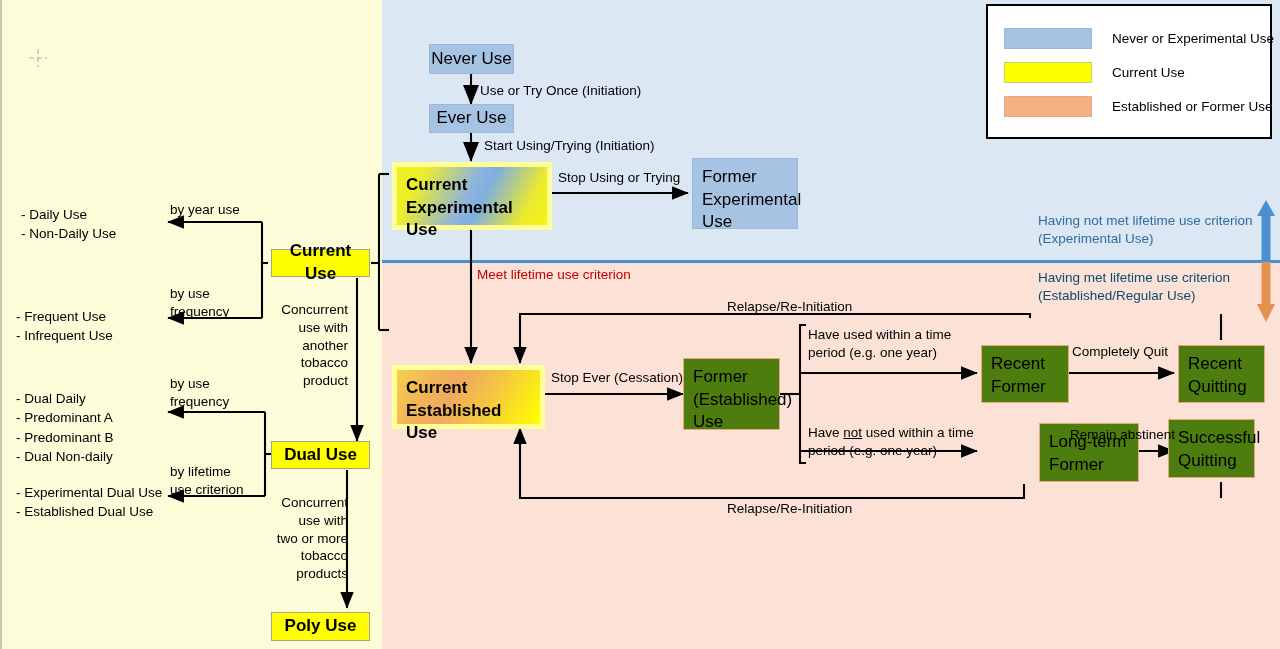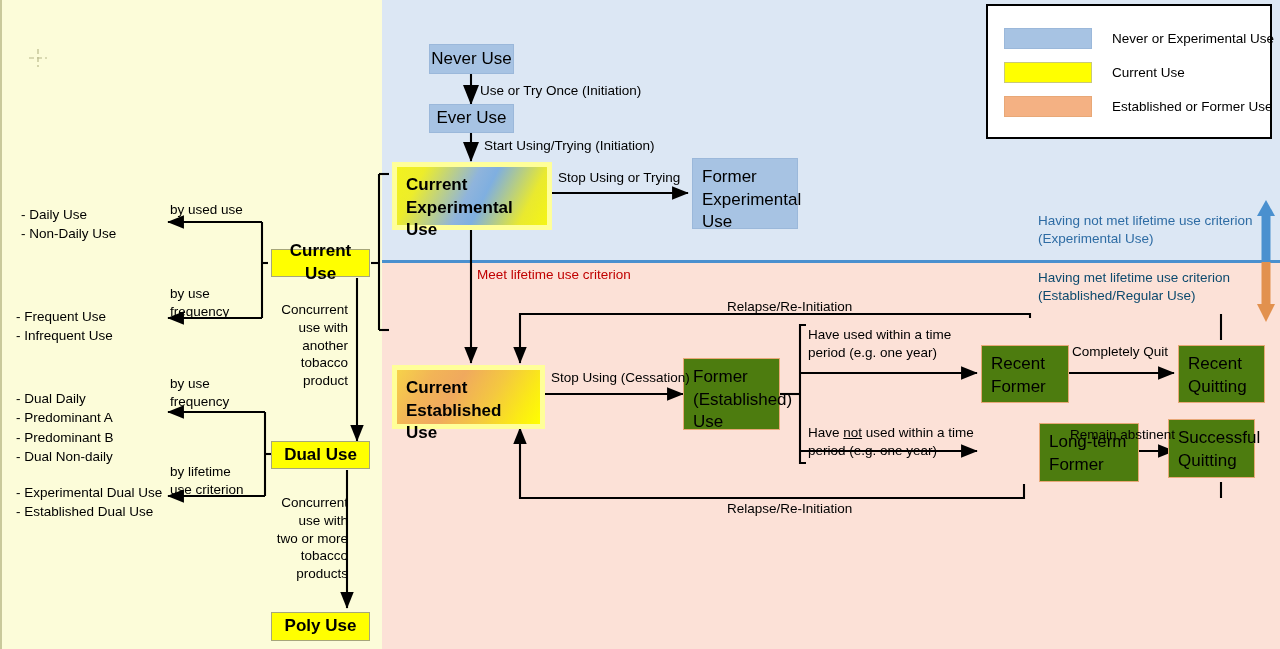--- a/index.html
+++ b/index.html
@@ -188,21 +188,21 @@
   <div class="box yellow center" style="left:271px;top:612px;width:99px;height:29px;">Poly Use</div>
 
   <div class="lbl" style="left:480px;top:82px;">Use or Try Once (Initiation)</div>
 
   <div class="lbl" style="left:484px;top:137px;">Start Using/Trying (Initiation)</div>
 
   <div class="lbl" style="left:558px;top:169px;">Stop Using or Trying</div>
 
   <div class="lbl red" style="left:477px;top:266px;">Meet lifetime use criterion</div>
 
-  <div class="lbl" style="left:551px;top:369px;">Stop Using (Cessation)</div>
+  <div class="lbl" style="left:551px;top:369px;">Stop Ever (Cessation)</div>
 
   <div class="lbl" style="left:727px;top:298px;">Relapse/Re-Initiation</div>
 
   <div class="lbl" style="left:727px;top:500px;">Relapse/Re-Initiation</div>
 
   <div class="lbl" style="left:808px;top:326px;">Have used within a time
 period (e.g. one year)</div>
 
   <div class="lbl" style="left:808px;top:406px;">
     <span>Have </span><u>not</u><span> used within a time
@@ -218,21 +218,21 @@
 another
 tobacco
 product</div>
 
   <div class="lbl r" style="left:248px;top:494px;width:100px;">Concurrent
 use with
 two or more
 tobacco
 products</div>
 
-  <div class="lbl" style="left:170px;top:201px;">by used use</div>
+  <div class="lbl" style="left:170px;top:201px;">by year use</div>
 
   <div class="lbl" style="left:170px;top:285px;">by use
 frequency</div>
 
   <div class="lbl" style="left:170px;top:375px;">by use
 frequency</div>
 
   <div class="lbl" style="left:170px;top:463px;">by lifetime
 use criterion</div>
 

